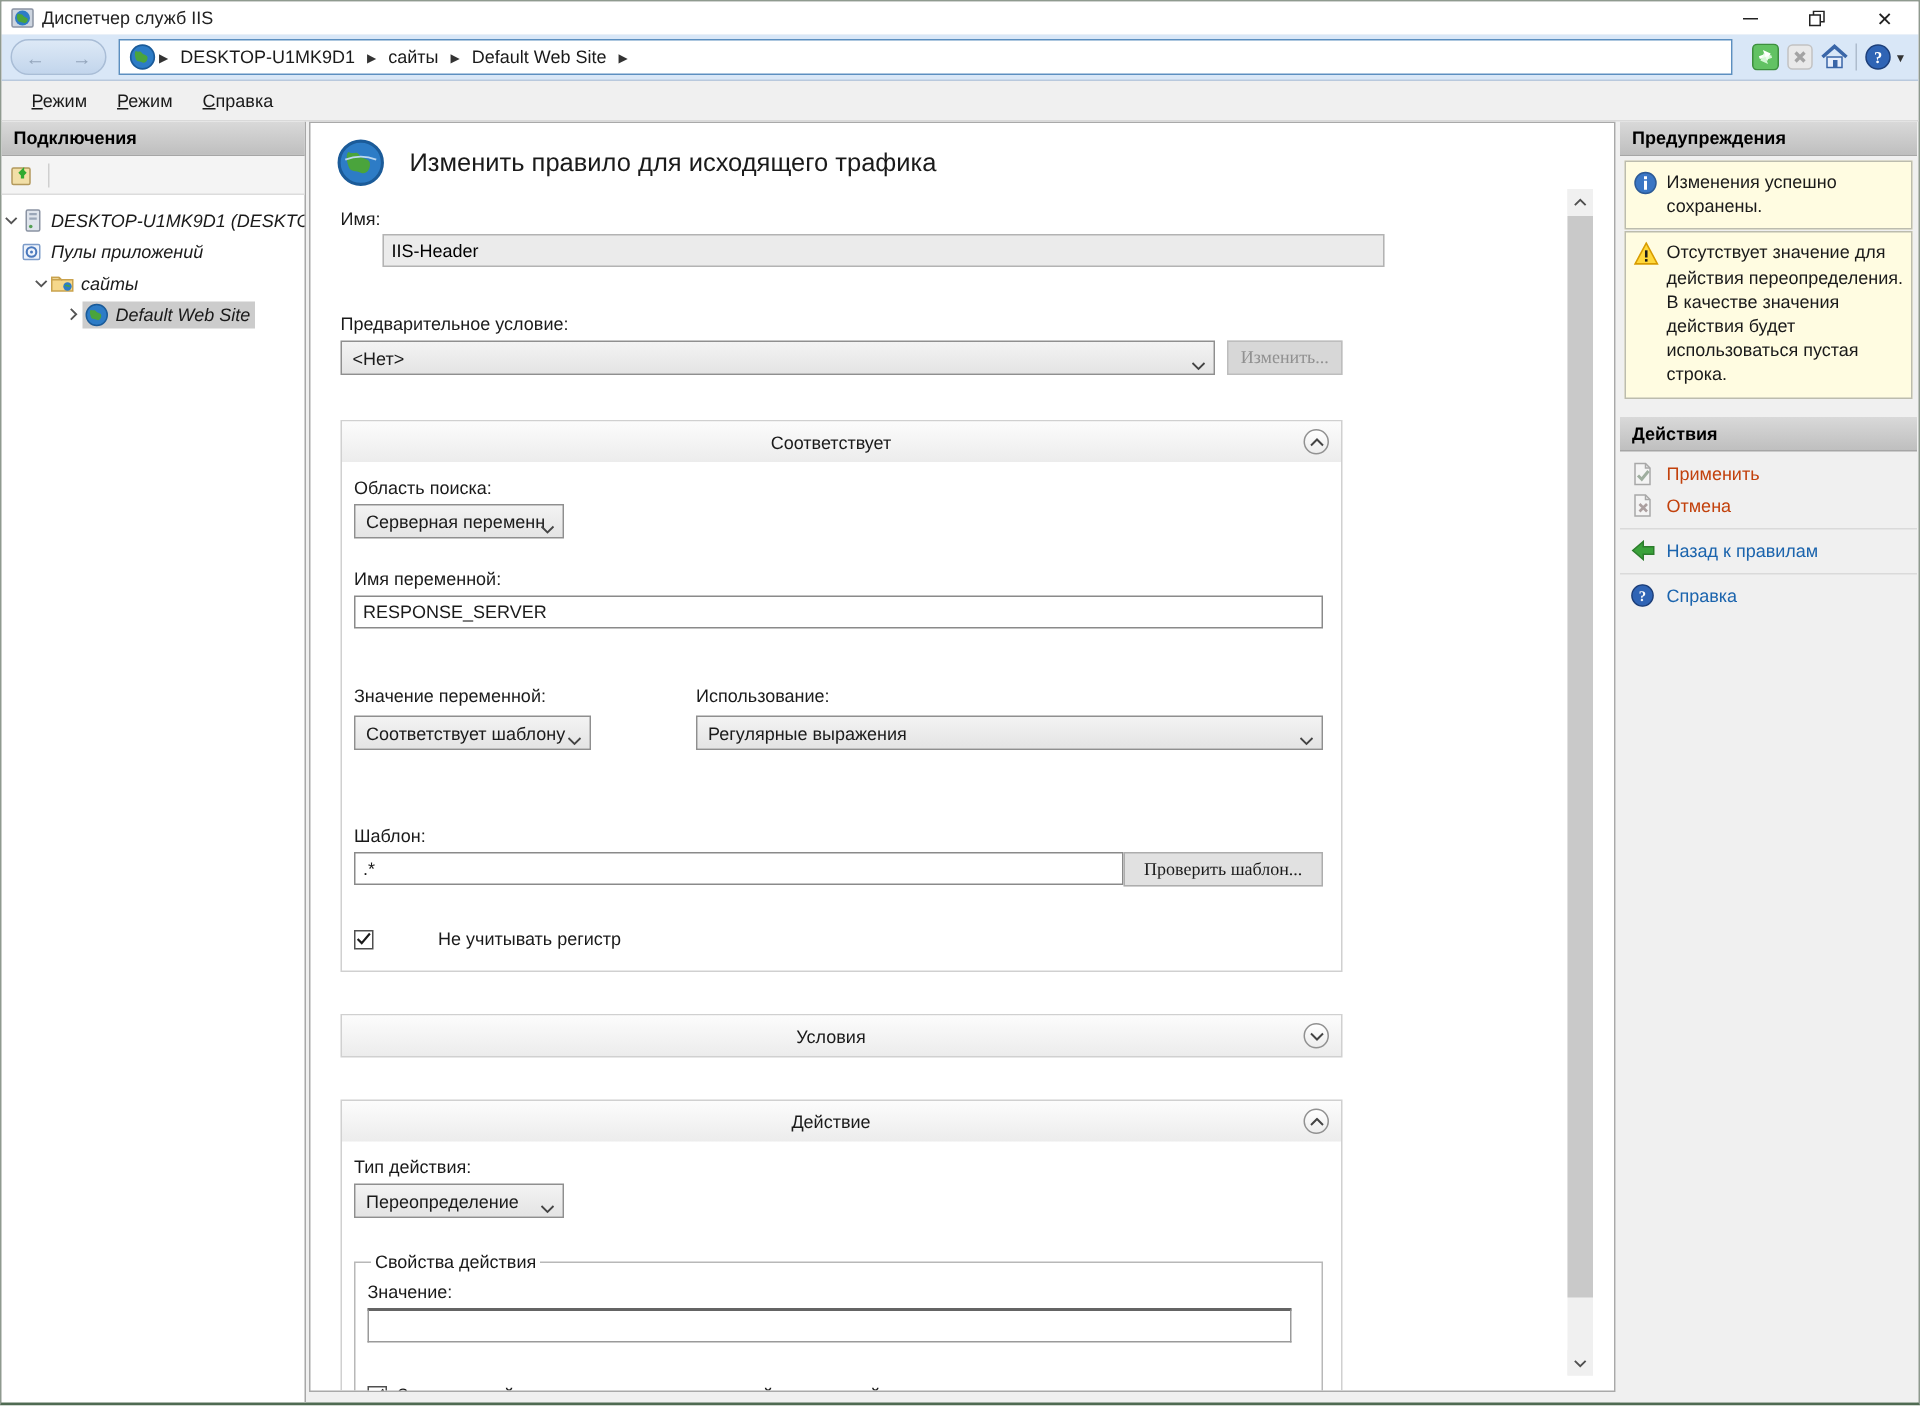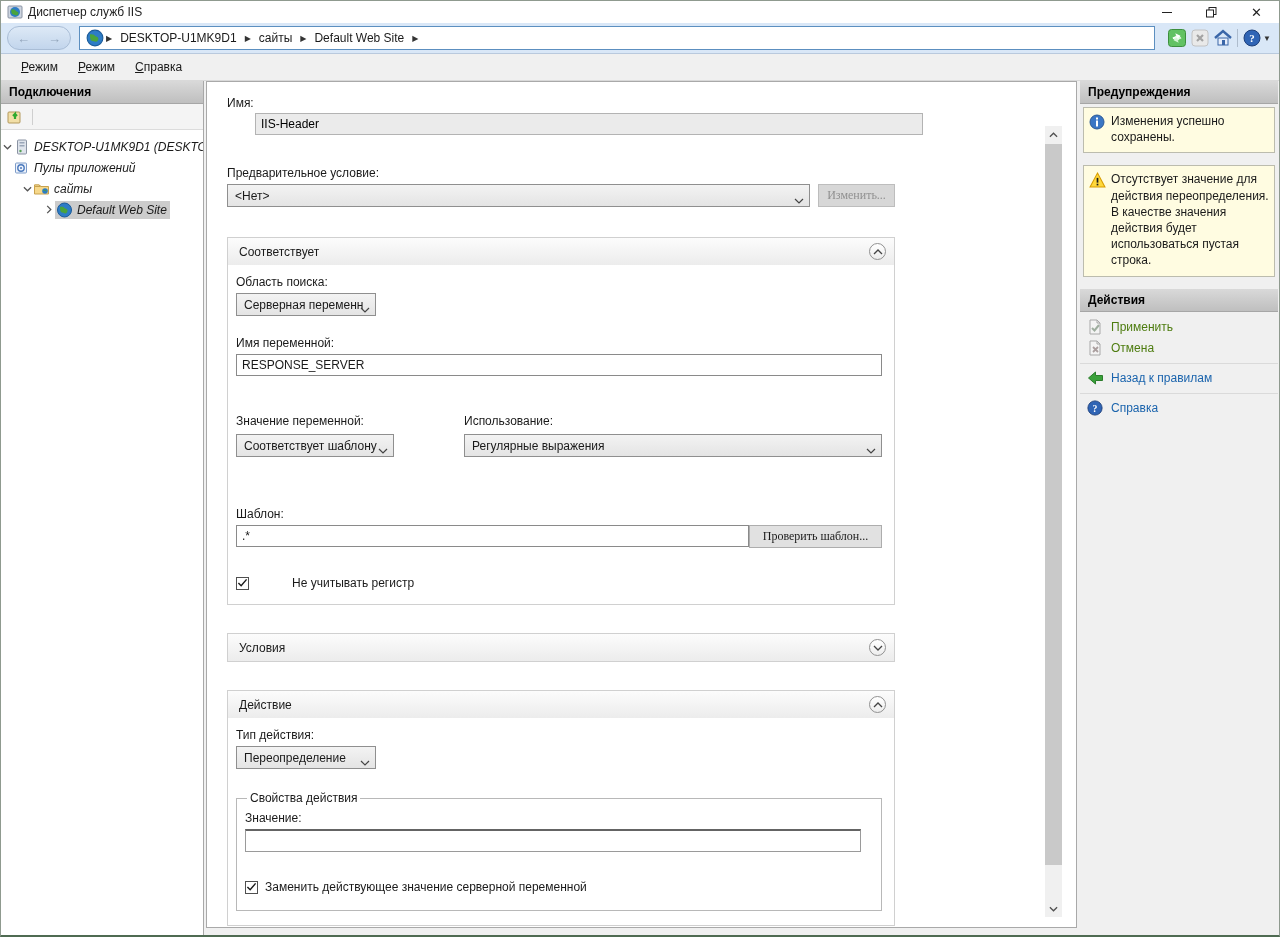--- a/index.html
+++ b/index.html
@@ -54,21 +54,21 @@
   .form-col { width:668px; margin-left:20px; }
   .lbl { display:block; color:#1a1a1a; }
   .txt { width:100%; height:22px; border:1px solid #8a8a8a; background:#fff; font-family:"Liberation Sans",sans-serif; font-size:12px; padding:0 5px; color:#1a1a1a; }
   .txt:disabled { background:#ebebeb; color:#000000; border-color:#b3b3b3;margin-left:28px; }
   .select { position:relative; background:linear-gradient(#f3f3f3,#e4e4e4); border:1px solid #8f8f8f; height:23px; display:flex; align-items:center; padding:0 20px 0 7px; white-space:nowrap; overflow:hidden; }
   .select .chev { position:absolute; right:5px; top:8px; }
   .btn { background:#e1e1e1; border:1px solid #adadad; font-family:Liberation Serif, serif; font-size:12px; padding:3px 8px; color:#1a1a1a; white-space:nowrap; }
   .btn.disabled { background:#d7d7d7; border-color:#bdbdbd; color:#909090; }
   .section { border:1px solid #d0d0d0; }
   .sec-head { height:27px; background:linear-gradient(#fcfcfc,#ececec); display:flex; align-items:center; padding:0 8px 0 11px; }
-  .sec-head .sec-title { flex:1; }
+  .sec-head .sec-title { flex:1;text-align:center; }
   .circle-btn { width:17px; height:17px; border:1px solid #919191; border-radius:50%; background:linear-gradient(#ffffff,#ededed); display:flex; align-items:center; justify-content:center; }
   .sec-body { padding:0 12px 14px 8px; }
   .checkrow { display:flex; align-items:center; }
   .checkbox { width:13px; height:13px; border:1px solid #4f4f4f; background:#fff; display:inline-flex; align-items:center; justify-content:center; margin-right:7px; flex:0 0 auto; }
   fieldset.props { border:1px solid #b8b8b8; padding:2px 12px 16px 8px; margin-top:22px; }
   fieldset.props legend { font-size:12px; padding:0 3px; margin-left:2px; color:#1a1a1a; }
   .val-input { border:1px solid #9a9a9a; border-top:2px solid #646464; height:23px; width:calc(100% - 8px); font-family:"Liberation Sans",sans-serif; font-size:12px; padding:0 5px; background:#fff; }
 
   
   .v-scroll { position:absolute; top:44px; right:14px; bottom:10px; width:17px; background:#f0f0f0; }
@@ -77,21 +77,21 @@
   .v-thumb { position:absolute; left:0; top:18px; bottom:52px; width:17px; background:#c9c9c9; }
 
   
   .rightpanel { margin-left:3px; width:198px; background:#f0f0f0; display:flex; flex-direction:column; }
   .alert-box { margin:3px 3px 1px 3px; background:#fffce1; border:1px solid #bcbcae; display:flex; padding:5px 5px 7px 5px; }
   .alert-box .a-icon { flex:0 0 22px; padding-top:1px; }
   .alert-text { color:#1a1a1a; line-height:1.35; }
   .actions-list { padding:5px 0 4px 0; }
   .action-row { height:21px; display:flex; align-items:center; padding-left:7px; }
   .action-row .a-ic { width:20px; flex:0 0 20px; display:inline-flex; }
-  .action-row.disabled span.a-lbl { color:#4d7c0f; }
+  .action-row.disabled span.a-lbl { color:#c2410c; }
   .action-row .a-lbl { margin-left:4px; }
   .action-row.link .a-lbl { color:#1b64ad; }
   .a-sep { border-top:1px solid #dadada; margin:4px 0; }
 </style>
 </head>
 <body>
 
 <div class="window">
 
   <div class="titlebar">
@@ -225,20 +225,28 @@
                 <circle cx="8" cy="8" r="7" fill="#2d7cc6" stroke="#1b5b99"></circle>
                 <path d="M4 4.5c2 1 2.5-.5 3.5 1S11 6.5 11 8.5 9.5 12 8 11.2 4.8 11 4.2 9.5 3 5.5 4 4.5z" fill="#4aa43c"></path>
               </svg>
             <span>Default Web Site</span>
           </span>
         </div>
       </div>
     </div>
 
     <div class="content">
+      <div class="form-head">
+        <svg class="big-globe" viewBox="0 0 16 16">
+            <circle cx="8" cy="8" r="7" fill="#2d7cc6" stroke="#1b5b99"></circle>
+            <path d="M4 4.5c2 1 2.5-.5 3.5 1S11 6.5 11 8.5 9.5 12 8 11.2 4.8 11 4.2 9.5 3 5.5 4 4.5z" fill="#4aa43c"></path>
+            <path d="M3 7 Q8 5 13 7" stroke="#bcd8f0" stroke-width=".6" fill="none"></path>
+          </svg>
+        <span class="form-title">Изменить правило для исходящего трафика</span>
+      </div>
 
       <div class="form-col">
         <label class="lbl" style="margin-top:14px;">Имя:</label>
         <input class="txt" style="margin-top: 3px;" disabled="" value="IIS-Header">
 
         <label class="lbl" style="margin-top:31px;">Предварительное условие:</label>
         <div style="display:flex; margin-top:4px;">
           <div class="select" style="width:583px;">
             <span>&lt;Нет&gt;</span>
             <span class="chev"><svg width="10" height="6" viewBox="0 0 10 6">
@@ -376,21 +384,21 @@
 
       <div class="alert-box">
         <span class="a-icon"><svg width="16" height="16" viewBox="0 0 16 16">
               <circle cx="8" cy="8" r="7" fill="#3a76c4" stroke="#2c5a96"></circle>
               <rect x="7" y="6.5" width="2" height="6" fill="#fff"></rect>
               <rect x="7" y="3.5" width="2" height="2" fill="#fff"></rect>
             </svg></span>
         <span class="alert-text">Изменения успешно сохранены.</span>
       </div>
 
-      <div class="alert-box" style="margin-top:11px;">
+      <div class="alert-box" style="margin-top:0;">
         <span class="a-icon"><svg width="17" height="16" viewBox="0 0 16 15">
               <path d="M8 1 L15 14 L1 14 Z" fill="#ffd83b" stroke="#d89c00"></path>
               <rect x="7.2" y="5.5" width="1.6" height="4.5" fill="#1a1a1a"></rect>
               <rect x="7.2" y="11" width="1.6" height="1.6" fill="#1a1a1a"></rect>
             </svg></span>
         <span class="alert-text">Отсутствует значение для действия переопределения. В качестве значения действия будет использоваться пустая строка.</span>
       </div>
 
       <div class="panel-header" style="margin-top:11px;">Действия</div>
 

